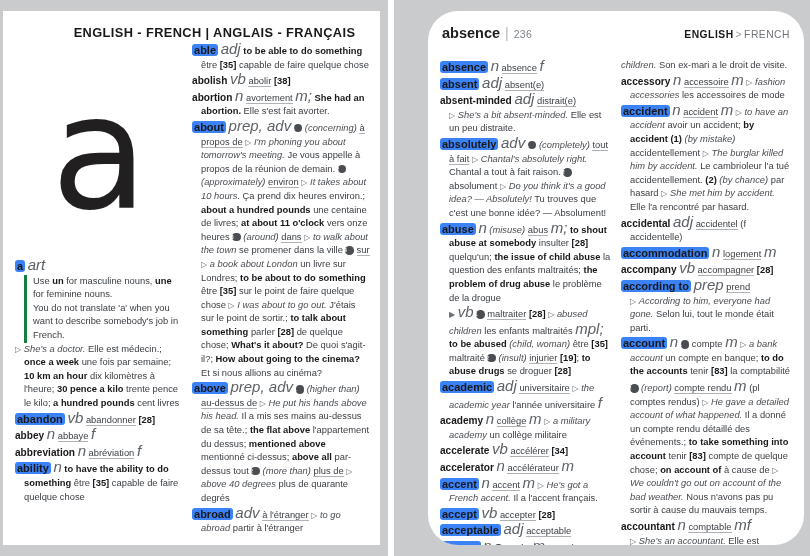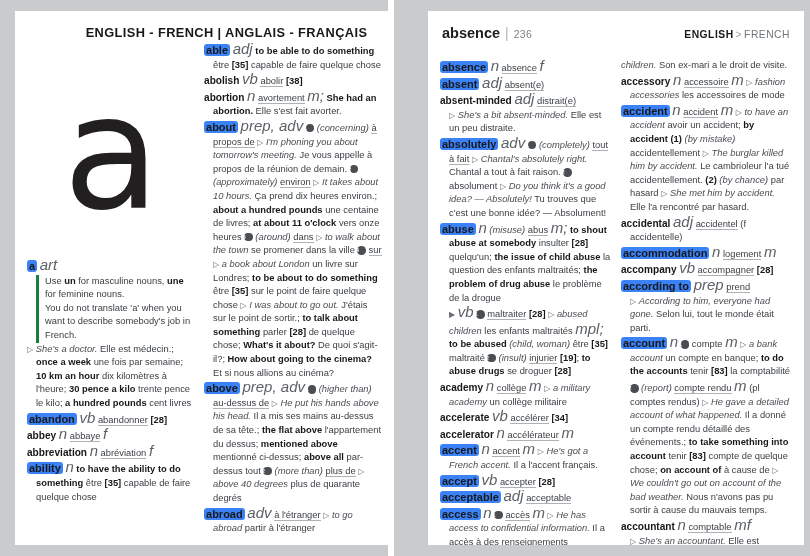--- a/index.html
+++ b/index.html
@@ -20,39 +20,40 @@
     display: flex;
     background: #c9cbcd;
   }
   .page {
     background: #ffffff;
     position: relative;
     overflow: hidden;
   }
   .page-left {
     position: absolute;
-    left: 15px;
+    left: 3px;
     top: 11px;
     width: 377px;
     height: 534px;
   }
   .gutter {
     position: absolute;
     left: 388px;
     top: 0;
     width: 6px;
     height: 556px;
     background: #ffffff;
   }
   .page-right {
     position: absolute;
     left: 428px;
     top: 11px;
     width: 376px;
     height: 534px;
+    border-radius: 30px;
   }
 
   
   .spread-title {
     text-align: center;
     font-weight: bold;
     font-size: 12.8px;
     letter-spacing: 0.4px;
     color: #17181a;
     padding-top: 14px;
@@ -430,20 +431,27 @@
           <span class="bold">to be abused</span> <span class="ex">(child, woman)</span>
           <span class="fr">être</span> <span class="num">[35]</span>
           <span class="fr">maltraité</span>
           <span class="sq">2</span>
           <span class="ex">(insult)</span> <span class="tr">injurier</span>
           <span class="num">[19]</span>;
           <span class="bold">to abuse drugs</span>
           <span class="fr">se droguer</span> <span class="num">[28]</span>
         </div>
 
+        <div class="entry">
+          <span class="hw">academic</span>
+          <span class="pos">adj</span>
+          <span class="tr">universitaire</span> <span class="tri">▷</span>
+          <span class="ex">the academic year</span>
+          <span class="fr">l'année universitaire</span> <span class="pos">f</span>
+        </div>
 
         <div class="entry">
           <span class="hw-plain">academy</span>
           <span class="pos">n</span>
           <span class="tr">collège</span> <span class="pos">m</span> <span class="tri">▷</span>
           <span class="ex">a military academy</span>
           <span class="fr">un collège militaire</span>
         </div>
 
         <div class="entry">

